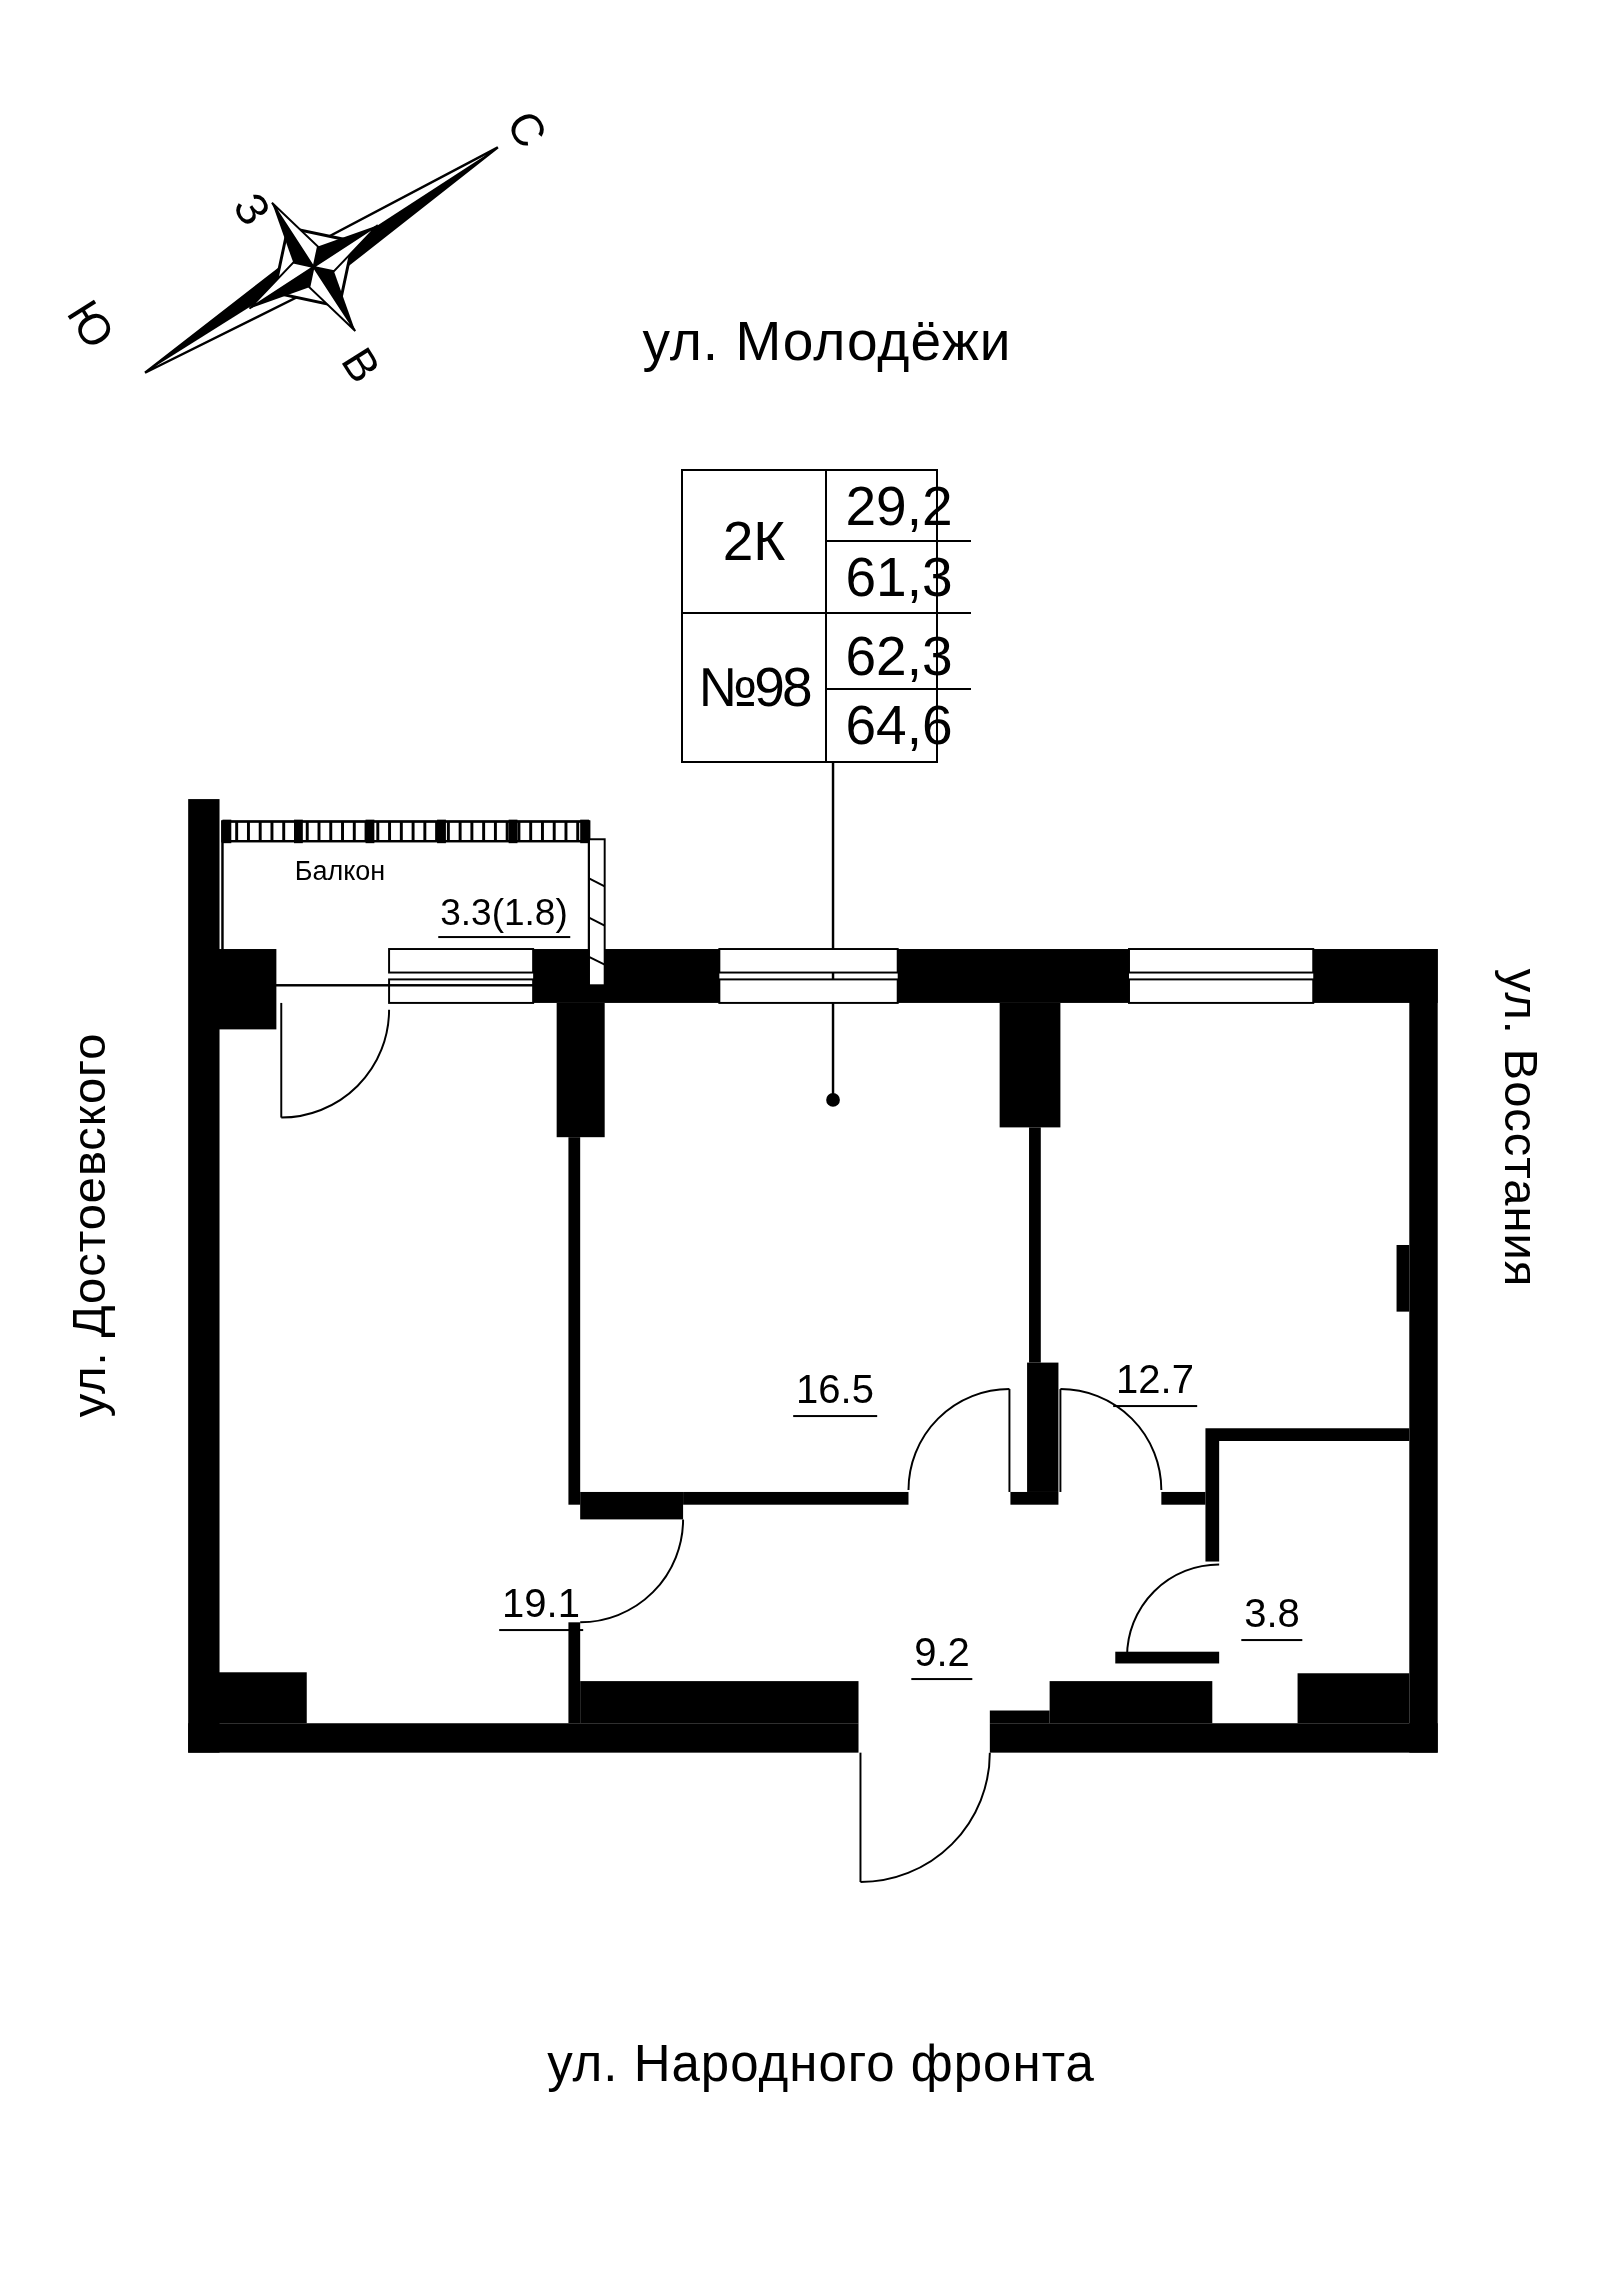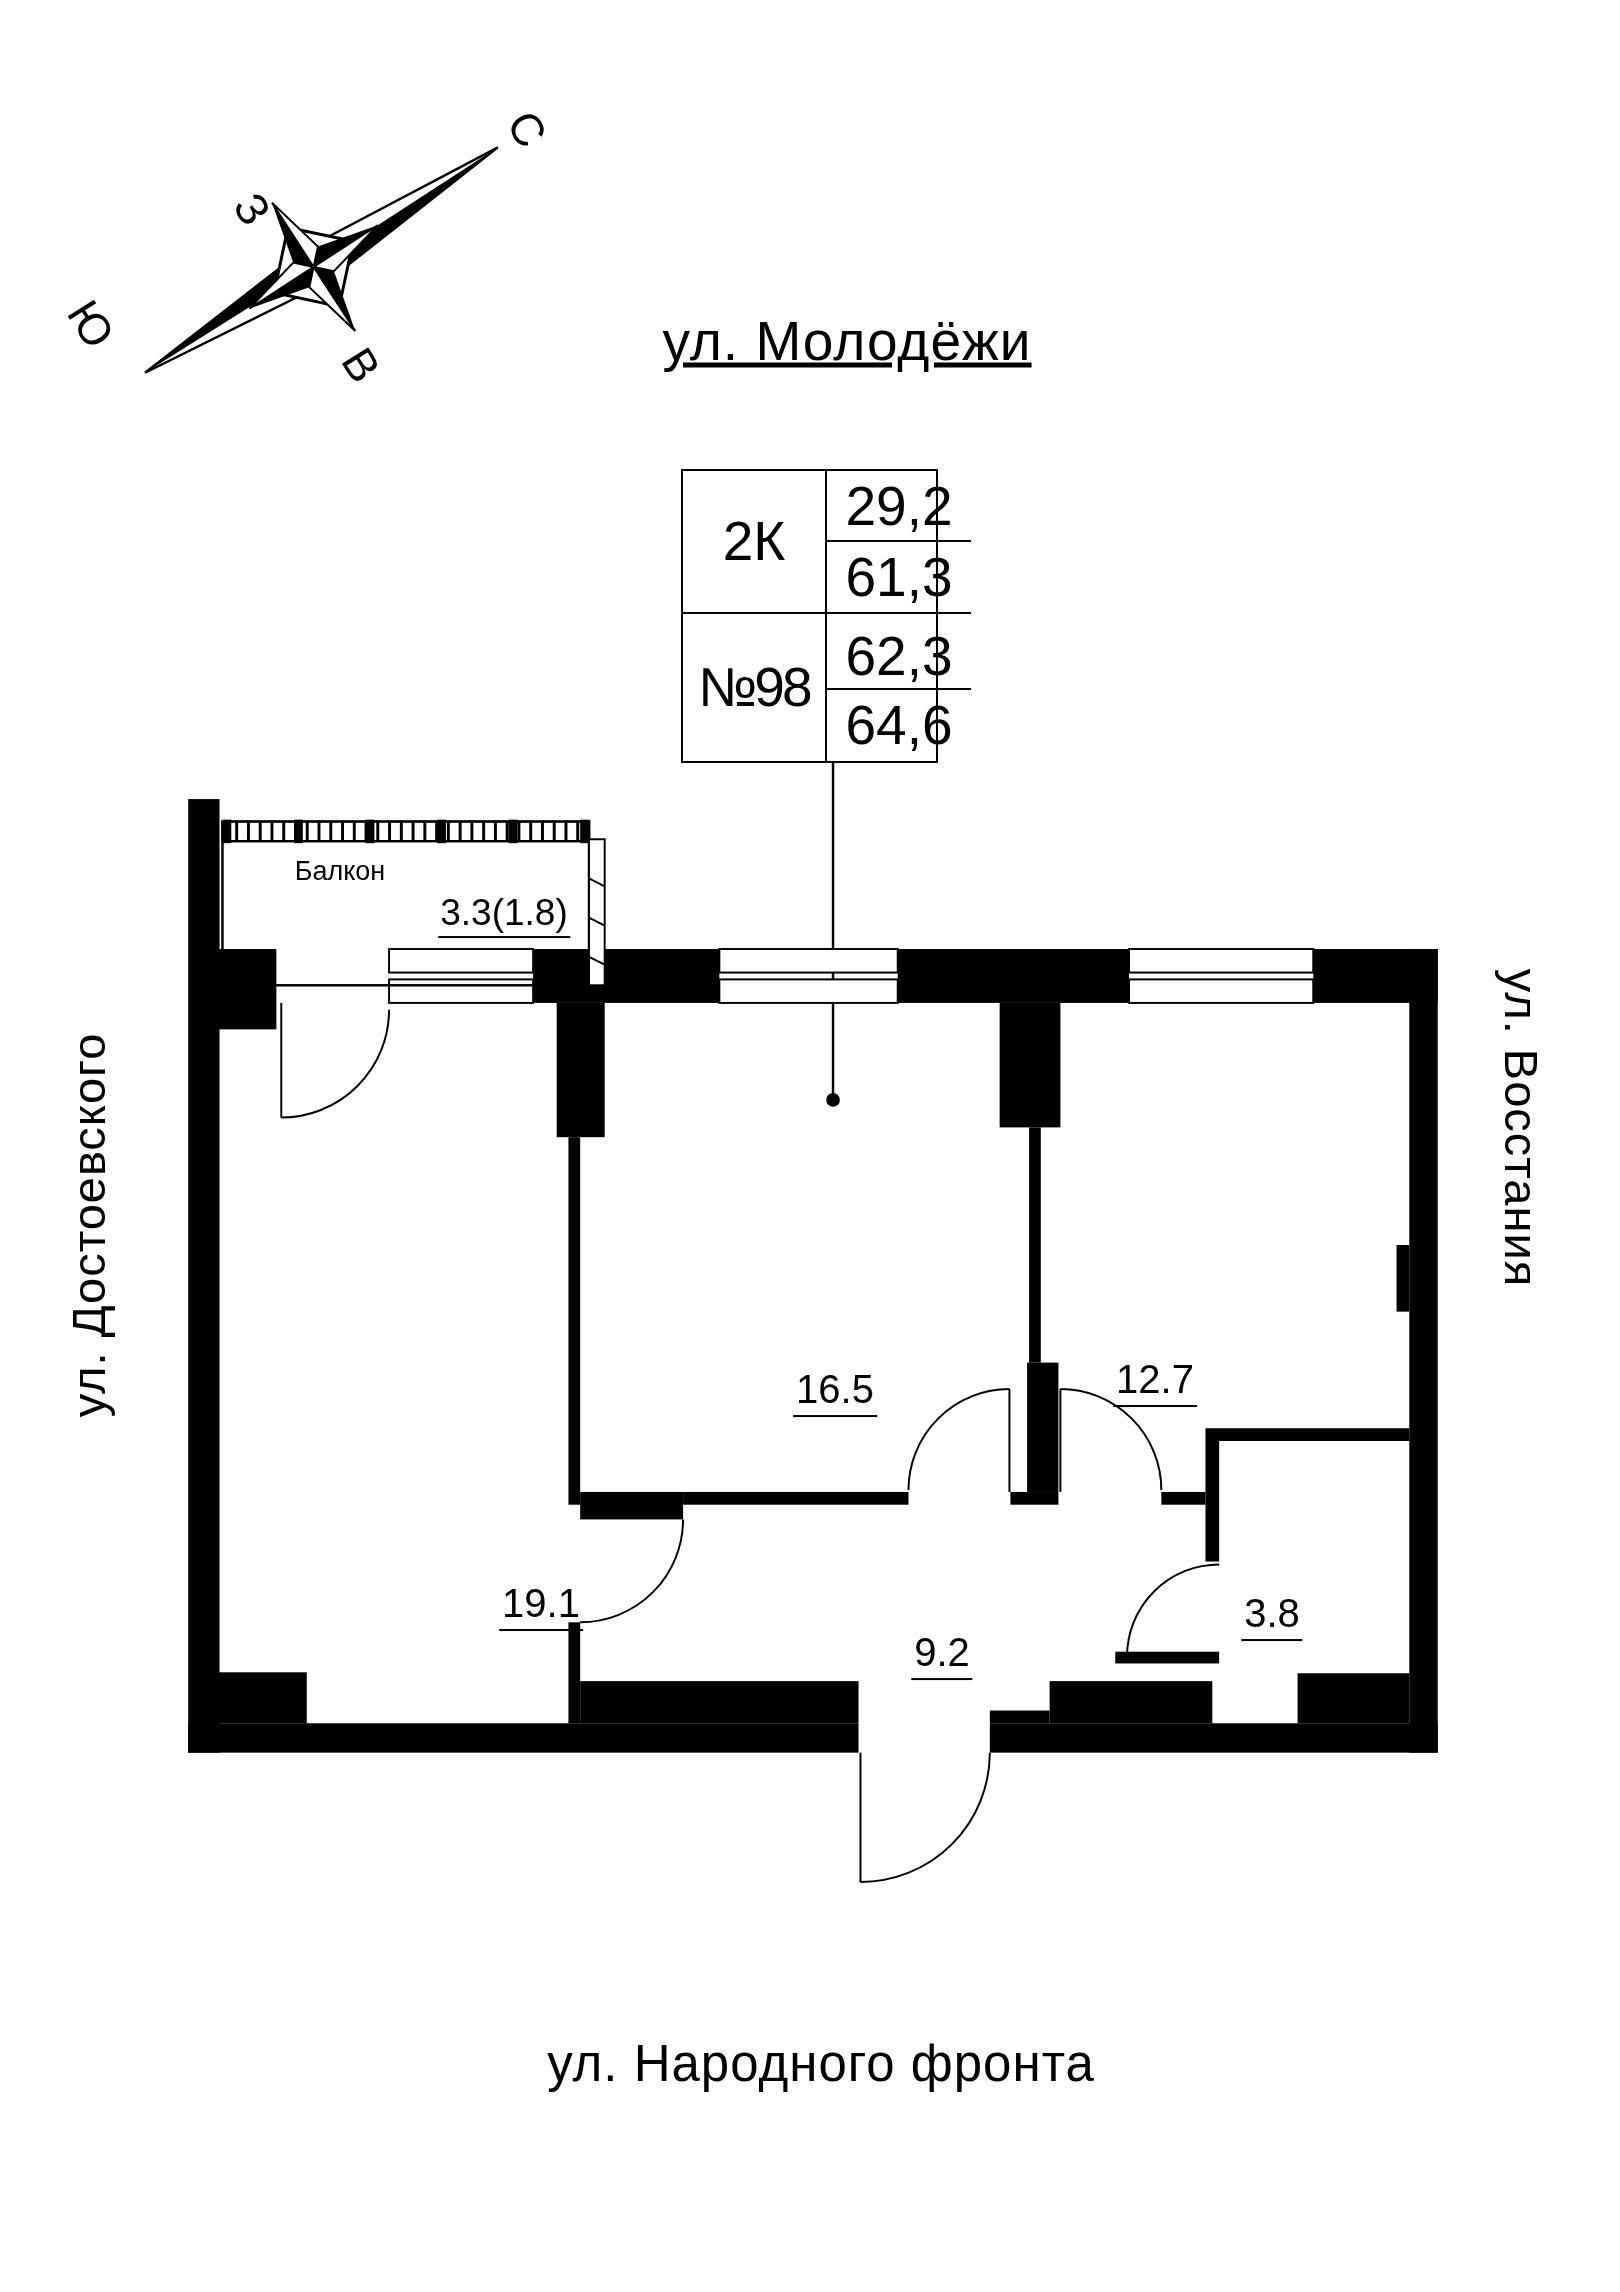--- a/index.html
+++ b/index.html
@@ -180,21 +180,21 @@
       <line x1="878" y1="1788" x2="878" y2="1920"></line>
       <path d="M878,1920 A132,132 0 0 0 1010,1788"></path>
     </g>
   </svg>
 
   <div class="lbl cdir rot-compass" style="left:527px;top:129px;">С</div>
   <div class="lbl cdir rot-compass" style="left:252px;top:209px;">З</div>
   <div class="lbl cdir rot-compass" style="left:361px;top:365px;">В</div>
   <div class="lbl cdir rot-compass" style="left:91px;top:324px;">Ю</div>
 
-  <div class="lbl street" style="left:847px;top:341px;text-decoration:underline;">ул. Молодёжи</div>
+  <div class="lbl street" style="left:827px;top:341px;">ул. Молодёжи</div>
   <div class="lbl street-side rot-ccw" style="left:88px;top:1225px;">ул. Достоевского</div>
   <div class="lbl street-side rot-cw" style="left:1521px;top:1128px;">ул. Восстания</div>
   <div class="lbl street-bottom" style="left:821px;top:2063px;">ул. Народного фронта</div>
 
   <div class="info-table">
     <div class="tcell type">2К</div>
     <div class="tcell v1">29,2</div>
     <div class="tcell v2">61,3</div>
     <div class="tcell num">№98</div>
     <div class="tcell v3">62,3</div>

